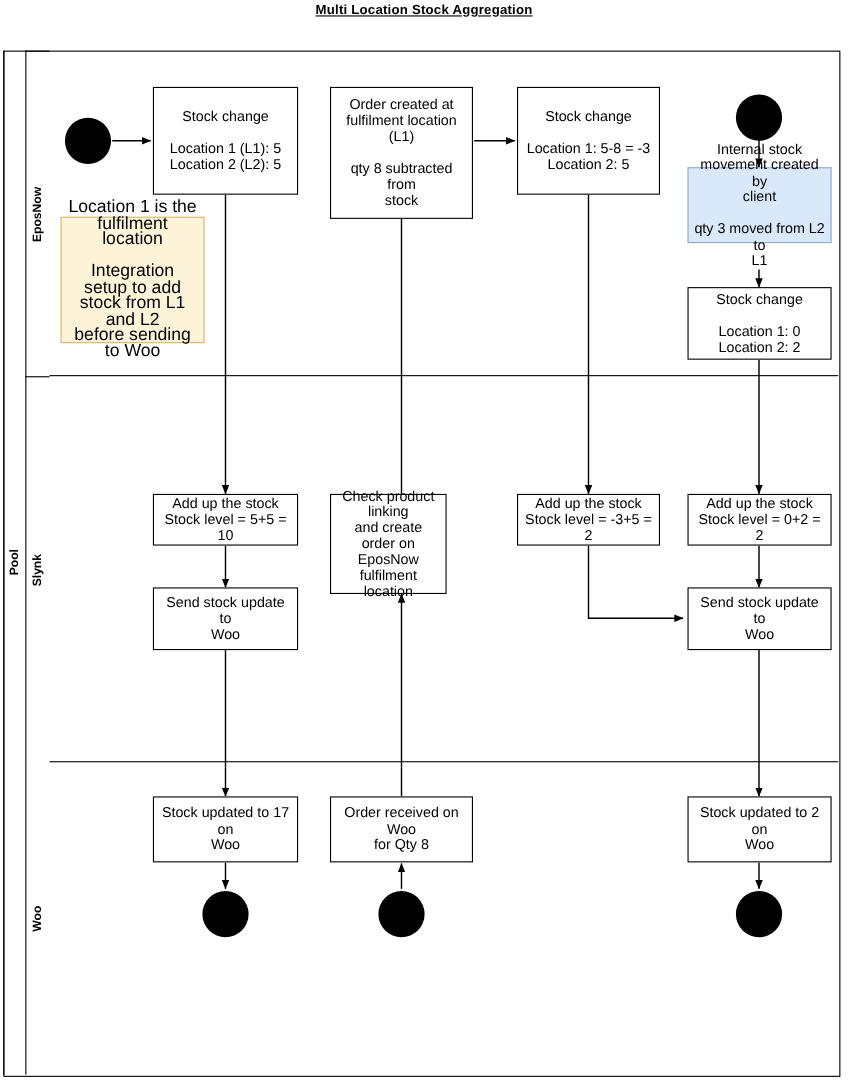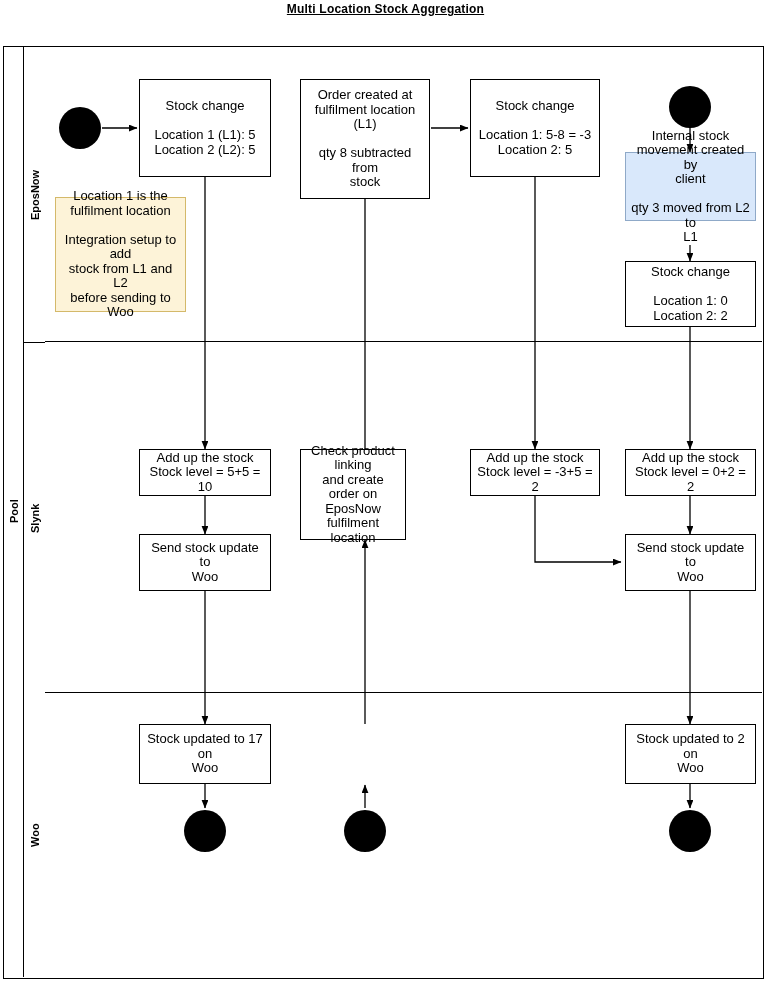--- a/index.html
+++ b/index.html
@@ -31,21 +31,21 @@
 
   
   .node{
     position:absolute; box-sizing:border-box;
     border:1.3px solid #000; background:#fff;
     display:flex; align-items:center; justify-content:center;
     text-align:center; font-size:13px; line-height:14.5px; color:#000;
     padding:3px 5px; white-space:pre-line;
   }
   .node.blue{background:#d9e8fb; border-color:#8fa9c8;}
-  .node.note{background:#fdf3d8; border-color:#d4b96a; font-size:13px;}
+  .node.note{background:#fdf3d8; border-color:#d4b96a; font-size:16px;}
   .evt{
     position:absolute; border-radius:50%; background:#000;
   }
   svg.wires{position:absolute; left:0; top:0; width:771px; height:983px; overflow:visible; pointer-events:none;}
 </style>
 </head>
 <body>
 
 <div id="root">
 
@@ -164,17 +164,19 @@
 
   <div class="node" style="left:625px; top:449px; width:131px; height:47px;">Add up the stock
 Stock level = 0+2 = 2</div>
 
   <div class="node" style="left:625px; top:534px; width:131px; height:57px;">Send stock update to
 Woo</div>
 
   <div class="node" style="left:139px; top:724px; width:132px; height:60px;">Stock updated to 17 on
 Woo</div>
 
+  <div class="node" style="left:300px; top:724px; width:130px; height:60px;">Order received on Woo
+for Qty 8</div>
 
   <div class="node" style="left:625px; top:724px; width:131px; height:60px;">Stock updated to 2 on
 Woo</div>
 
 </div>
 
 </body></html>

